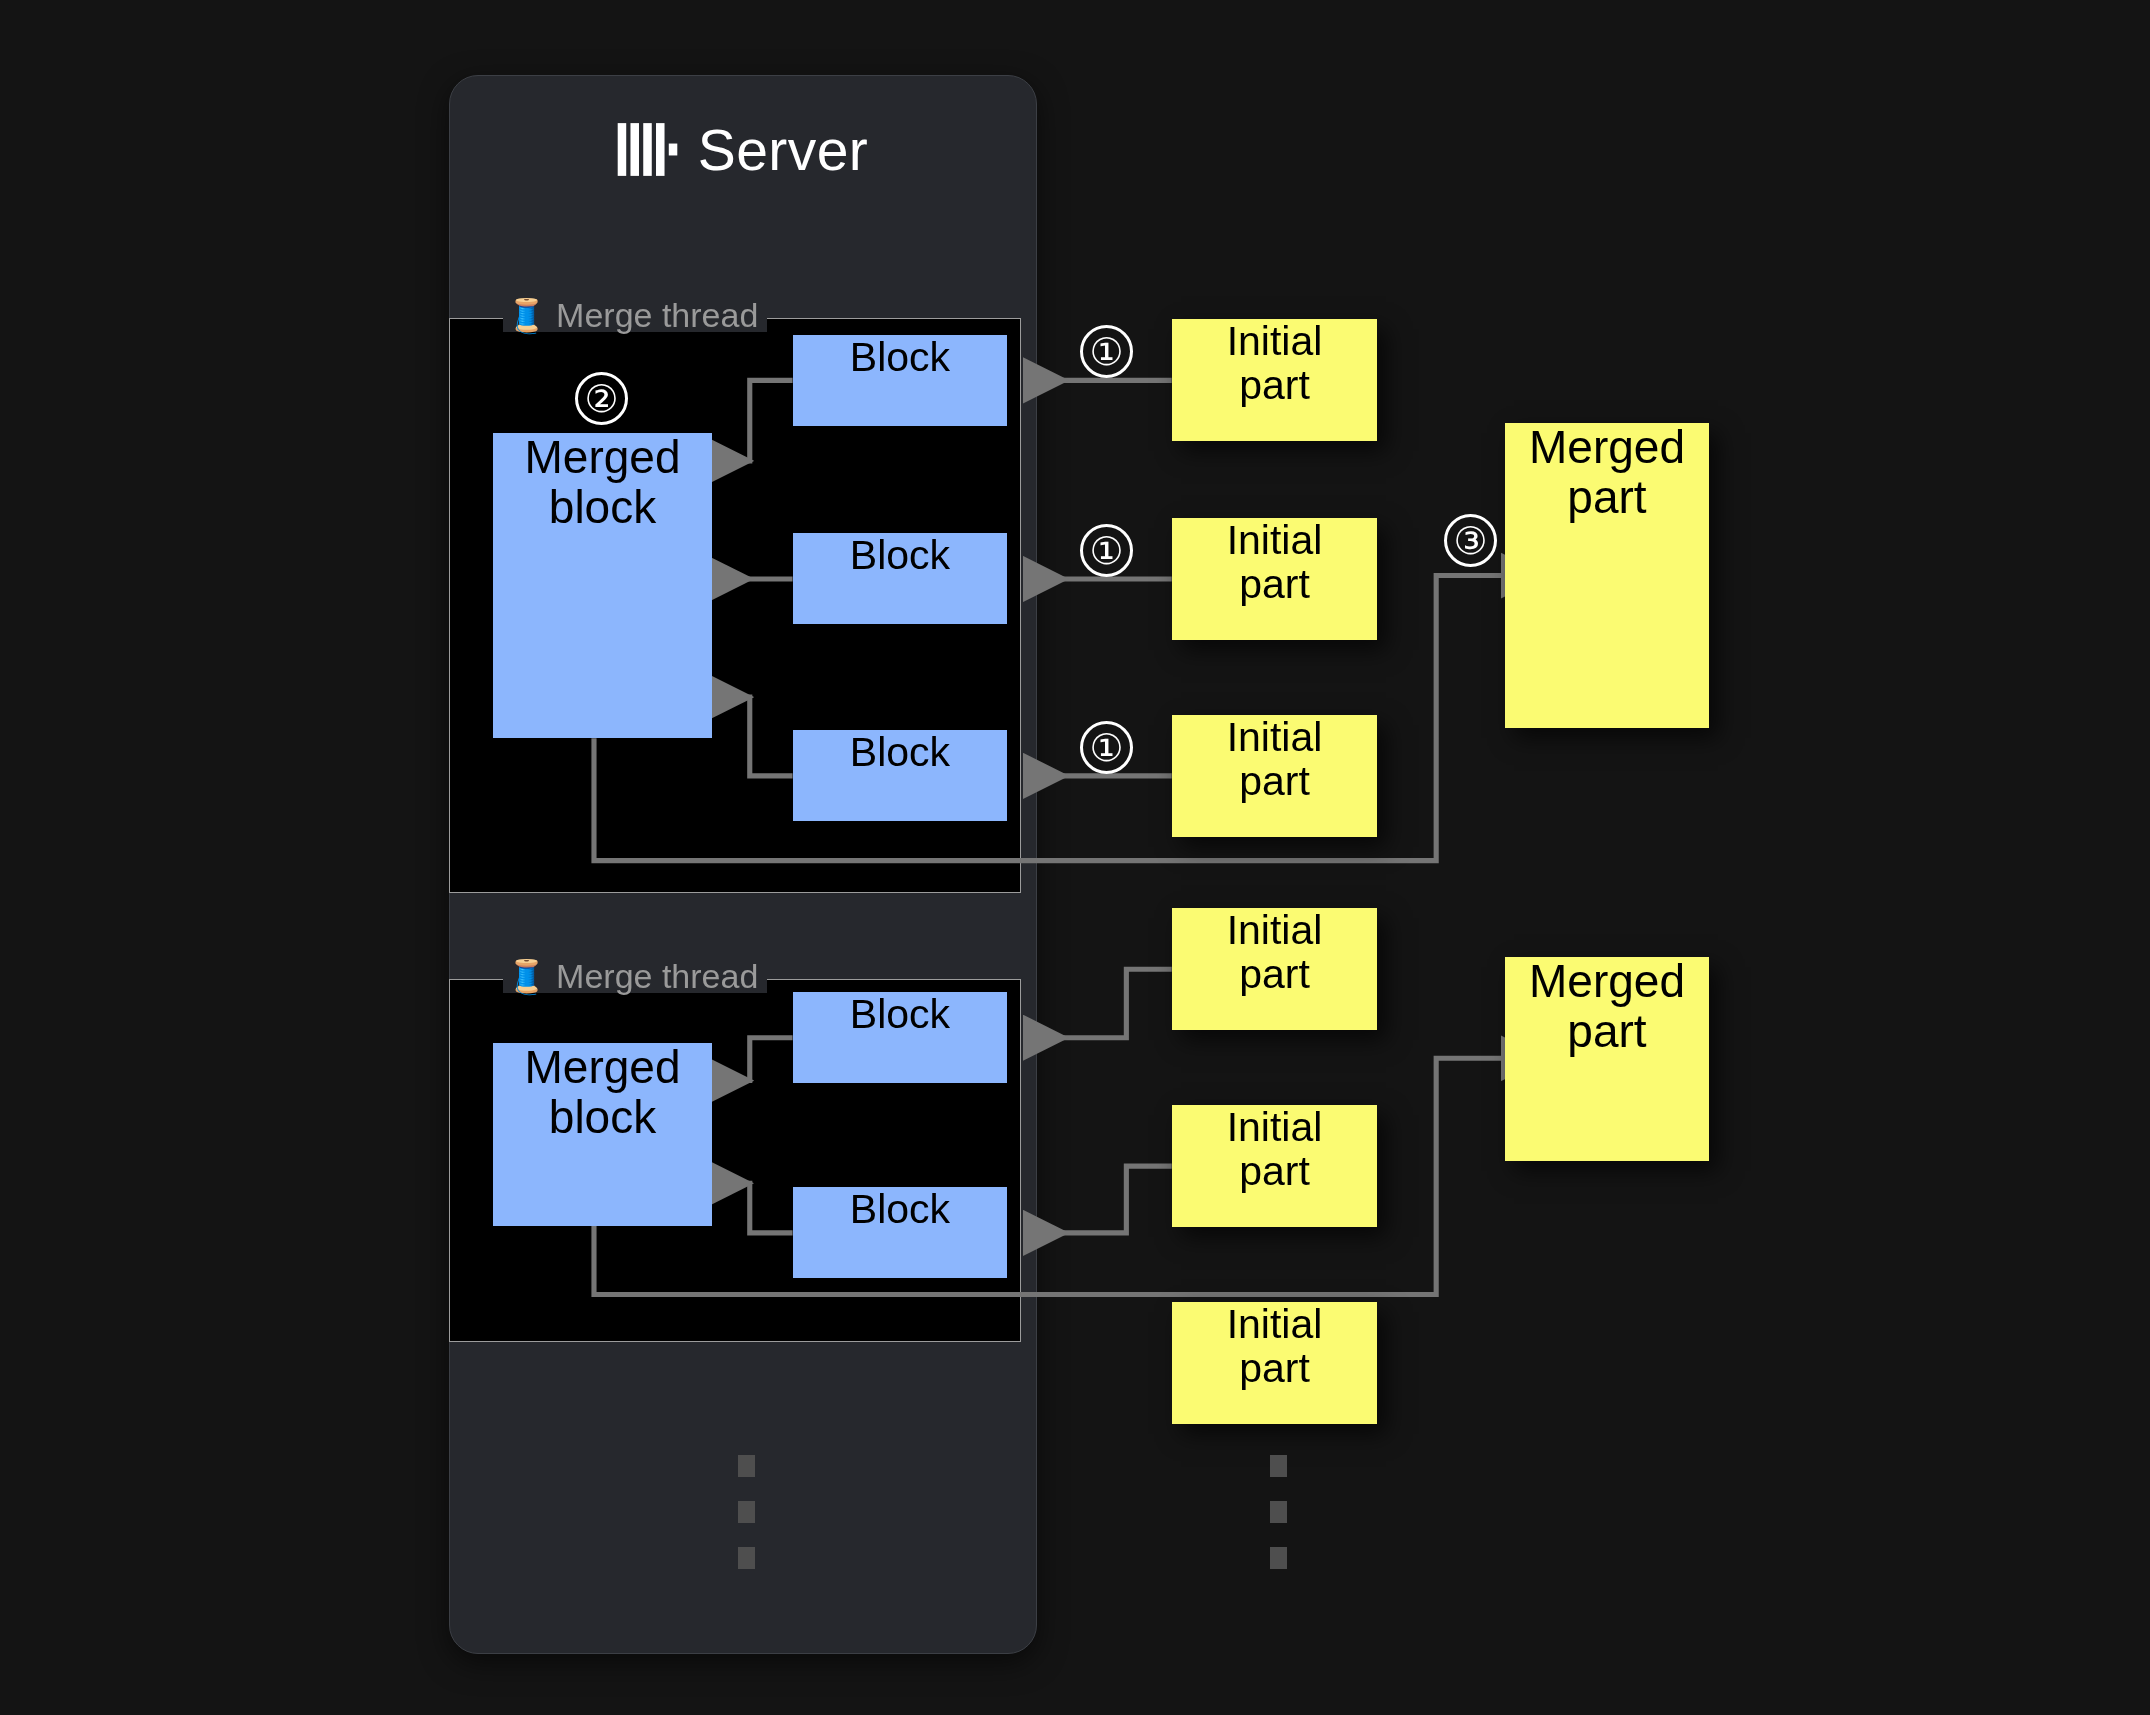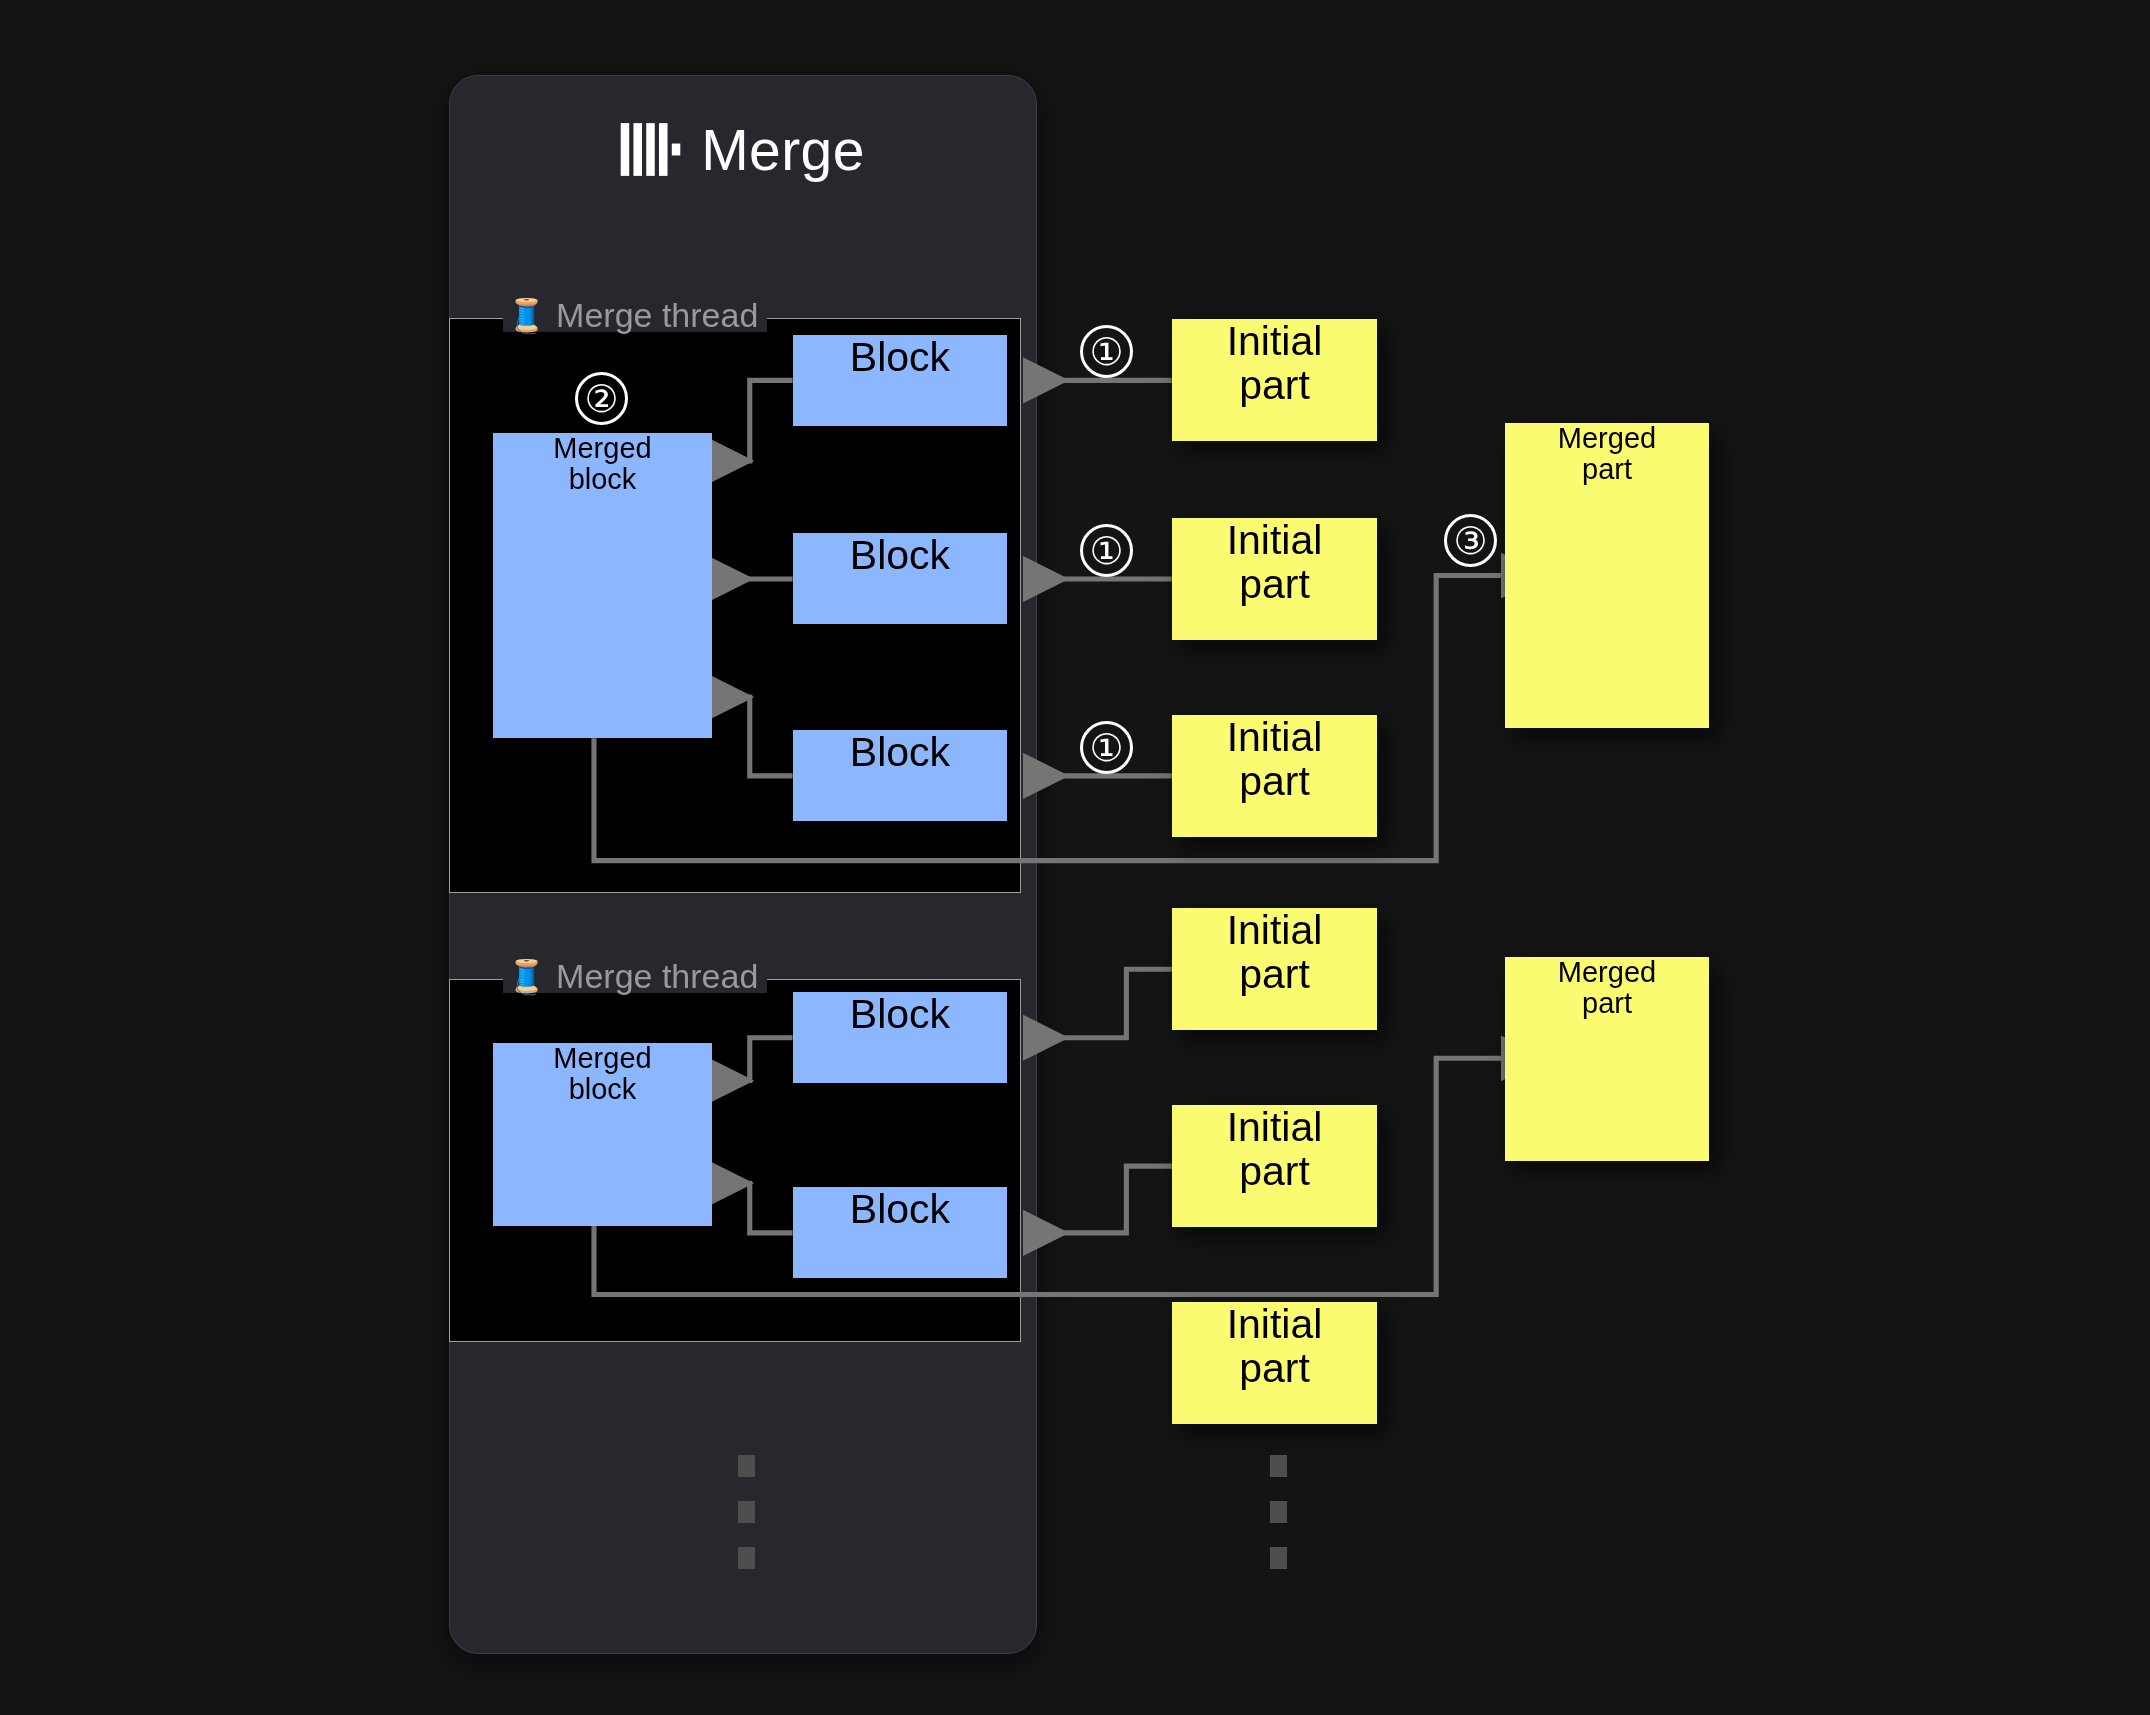--- a/index.html
+++ b/index.html
@@ -51,21 +51,21 @@
     position:absolute;
     display:flex;align-items:flex-start;justify-content:center;
     text-align:center;
     color:#000000;
     font-size:41px;line-height:1.08;
     z-index:5;
     box-sizing:border-box;
   }
   .box.blue{background:#8cb6fd;}
   .box.yellow{background:#fbfb72;box-shadow:8.6px 10.3px 22px rgba(0,0,0,.65);}
-  .box.big{font-size:29px;}
+  .box.big{font-size:46px;}
 
   
   .step{
     position:absolute;
     width:53px;height:53px;border-radius:50%;
     border:3.4px solid #ffffff;
     color:#ffffff;
     display:flex;align-items:center;justify-content:center;
     font-size:38px;line-height:1;
     z-index:8;
@@ -88,21 +88,21 @@
   <div class="server-panel"></div>
 
   <div class="server-title">
     <svg class="ch-logo" width="63" height="63" viewBox="0 0 74 74">
       <rect x="2" y="6" width="10" height="62" fill="#ffffff"></rect>
       <rect x="17" y="6" width="10" height="62" fill="#ffffff"></rect>
       <rect x="32" y="6" width="10" height="62" fill="#ffffff"></rect>
       <rect x="47" y="6" width="10" height="62" fill="#ffffff"></rect>
       <rect x="62" y="30" width="10" height="14" fill="#ffffff"></rect>
     </svg>
-    <span>Merge</span>
+    <span>Server</span>
   </div>
 
   <div class="mt-group" style="left:449px;top:318px;width:572px;height:575px;"></div>
   <div class="mt-label" style="left:503px;top:298px;">
     <span class="spool">🧵</span>
     <span>Merge thread</span>
   </div>
 
   <div class="mt-group" style="left:449px;top:979px;width:572px;height:363px;"></div>
   <div class="mt-label" style="left:503px;top:959px;">

